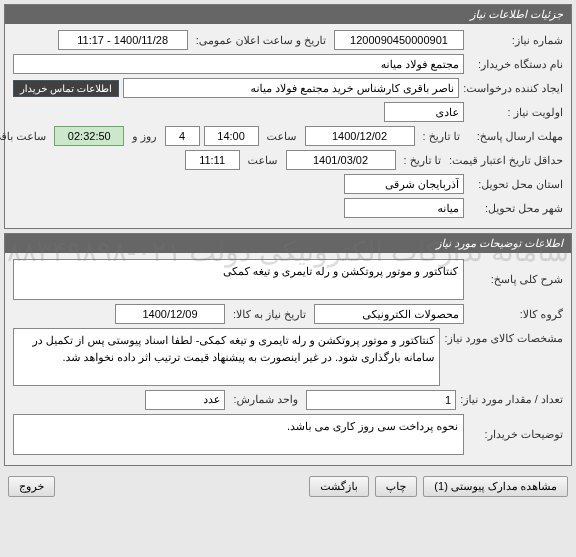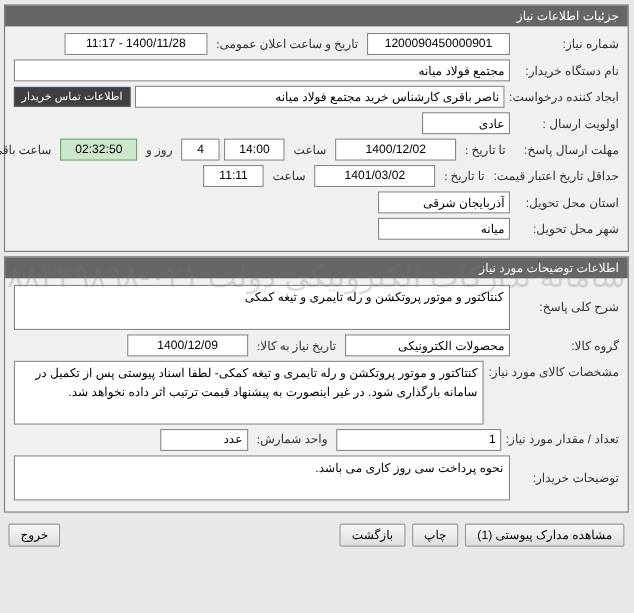--- a/index.html
+++ b/index.html
@@ -26,41 +26,41 @@
   border: 1px solid #777;
   margin: 4px;
   background: #f0f0f0;
   position: relative;
 }
 .panel-header {
   background: #666;
   color: #fff;
   padding: 3px 8px;
   font-size: 11px;
+  font-style: italic;
 }
 .panel-body {
   padding: 6px 8px;
 }
 .row {
   display: flex;
   align-items: center;
   margin-bottom: 4px;
   gap: 4px;
 }
 .label {
   color: #333;
   white-space: nowrap;
   min-width: 95px;
   text-align: right;
 }
 .label-sm {
   color: #333;
   white-space: nowrap;
   padding: 0 4px;
-  font-family: Liberation Serif, serif;
 }
 .field {
   background: #fff;
   border: 1px solid #888;
   padding: 2px 4px;
   height: 20px;
   font-family: inherit;
   font-size: 11px;
   text-align: center;
 }
@@ -133,21 +133,21 @@
       <input class="field field-wide" value="مجتمع فولاد میانه" style="">
     </div>
 
     <div class="row">
       <span class="label">ایجاد کننده درخواست:</span>
       <input class="field field-wide" value="ناصر باقری کارشناس خرید مجتمع فولاد میانه" style="">
       <button class="info-btn">اطلاعات تماس خریدار</button>
     </div>
 
     <div class="row">
-      <span class="label">اولویت ارسال :</span>
+      <span class="label">اولویت نیاز :</span>
       <input class="field" style="width: 80px; text-align: right;" value="عادی">
     </div>
 
     <div class="row">
       <span class="label">مهلت ارسال پاسخ:</span>
       <span class="label-sm">تا تاریخ :</span>
       <input class="field field-date" value="1400/12/02" style="">
       <span class="label-sm">ساعت</span>
       <input class="field field-time" value="14:00" style="">
       <input class="field field-days" value="4" style="">

